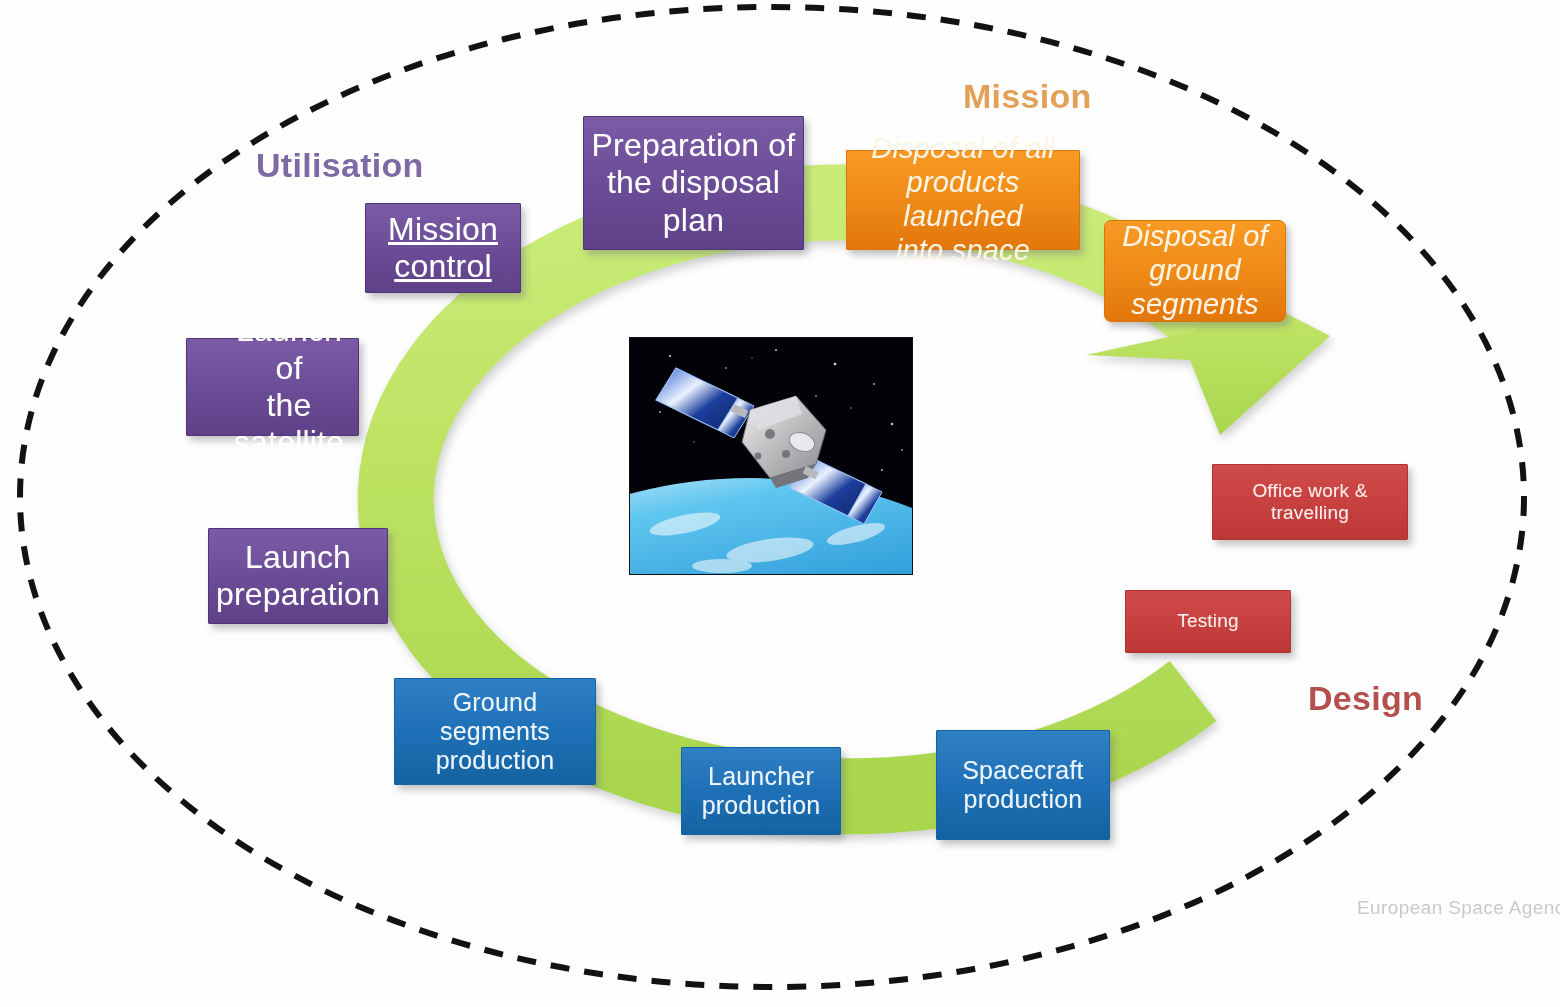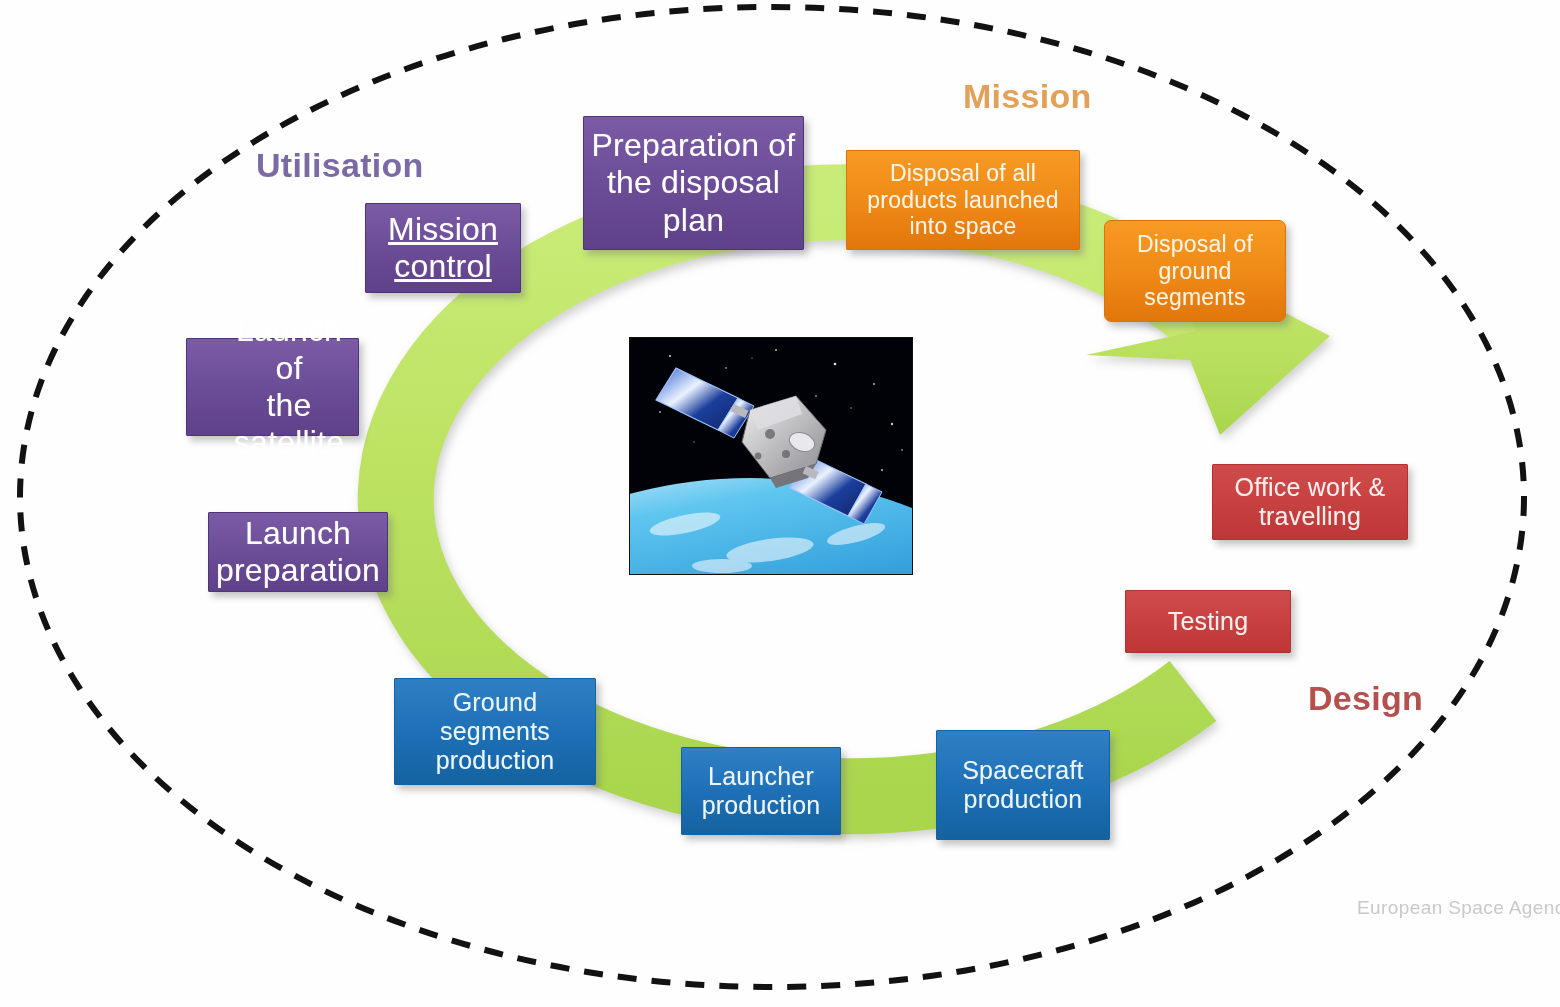--- a/index.html
+++ b/index.html
@@ -44,27 +44,28 @@
     text-shadow: 0 0 1px rgba(255,255,255,0.25);
   }
   .box.purple {
     background: linear-gradient(180deg, #7b5ba6 0%, #6a4b95 55%, #5f4189 100%);
     border: 1px solid #4e3577;
     font-size: 32px;
   }
   .box.orange {
     background: linear-gradient(180deg, #f79a24 0%, #ef8a17 52%, #e2760b 100%);
     border: 1px solid #d9740a;
-    font-size: 23px;
+    font-size: 29px;
     color: #fdf4e4;
+    font-style: italic;
   }
   .box.red {
     background: linear-gradient(180deg, #cf4b4b 0%, #c6403f 55%, #bc3736 100%);
     border: 1px solid #b33231;
-    font-size: 25px;
+    font-size: 19px;
     color: #fdeeee;
   }
   .box.blue {
     background: linear-gradient(180deg, #2f7fc4 0%, #1d6fb5 55%, #14629f 100%);
     border: 1px solid #14629f;
     font-size: 25px;
     color: #eef6fd;
   }
 
   
@@ -216,21 +217,21 @@
   <div class="box purple" style="left:583px; top:116px; width:221px; height:134px;">Preparation of
 the disposal
 plan</div>
 
   <div class="box purple" style="left:365px; top:203px; width:156px; height:90px;text-decoration:underline;">Mission
 control</div>
 
   <div class="box purple" style="left:186px; top:338px; width:173px; height:98px;padding-left:40px;">Launch  of
 the satellite</div>
 
-  <div class="box purple" style="left:208px; top:512px; width:180px; height:80px;">Launch
+  <div class="box purple" style="left:208px; top:528px; width:180px; height:96px;">Launch
 preparation</div>
 
   <div class="box orange" style="left:846px; top:150px; width:234px; height:100px;">Disposal of all
 products launched
 into space</div>
 
   <div class="box orange" style="left:1104px; top:220px; width:182px; height:102px;border-radius:7px;">Disposal of
 ground
 segments</div>
 

